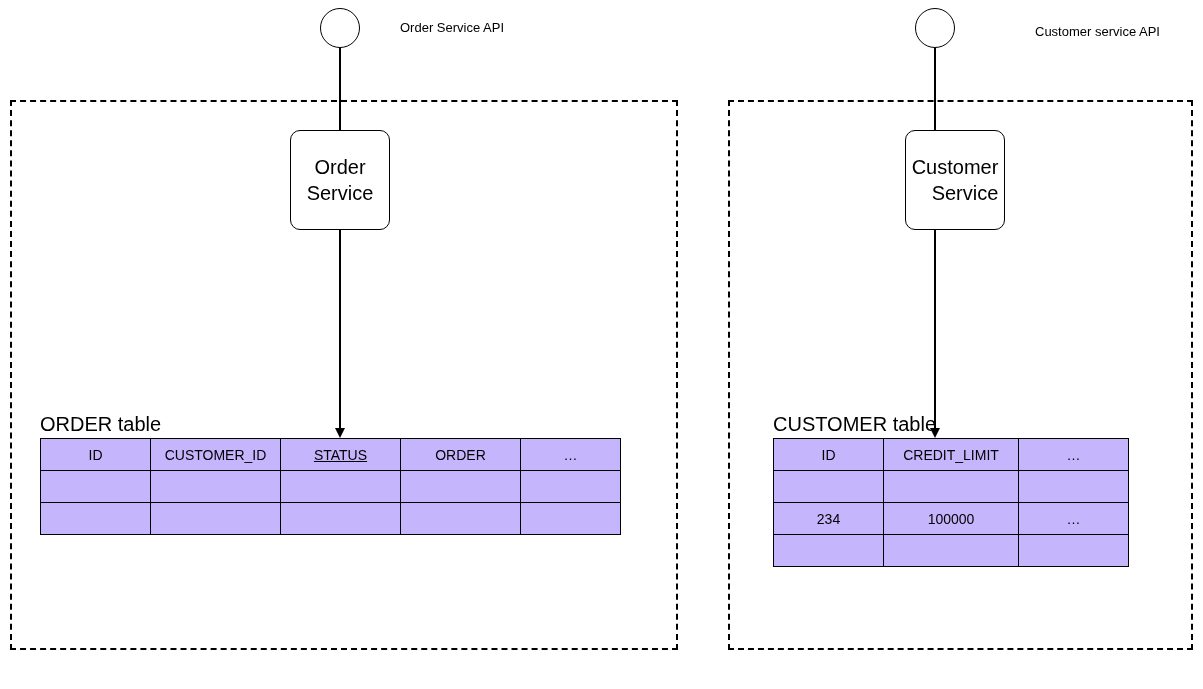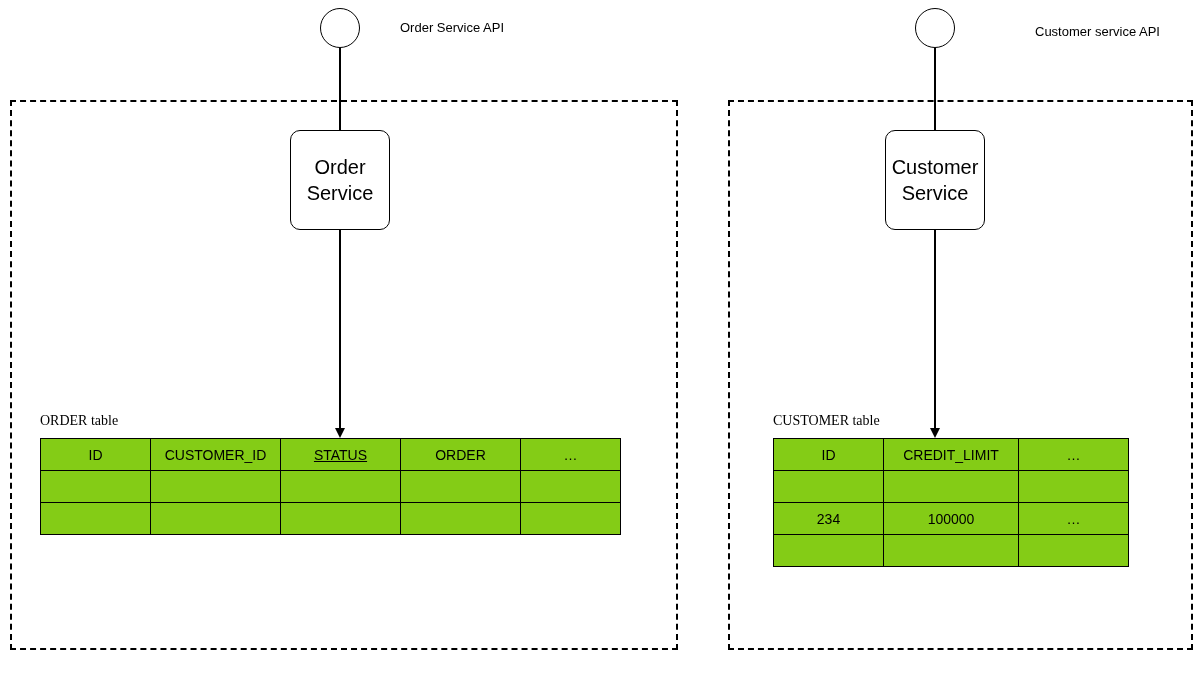--- a/index.html
+++ b/index.html
@@ -40,27 +40,26 @@
       background: #fff;
       display: flex;
       align-items: center;
       justify-content: center;
       text-align: center;
       font-size: 20px;
       line-height: 1.3;
     }
     .table-label {
       position: absolute;
-      font-size: 14px;
-      font-family: Liberation Serif, serif;
+      font-size: 20px;
     }
     .data-table {
       position: absolute;
       border-collapse: collapse;
-      background: #84cc16;
+      background: #c4b5fd;
     }
     .data-table td {
       border: 1px solid #000;
       text-align: center;
       height: 32px;
       font-size: 14px;
       padding: 0 6px;
     }
     .arrow-line {
       position: absolute;
@@ -122,21 +121,21 @@
 </tbody>
   </table>
 
 <div class="api-circle" style="left:915px; top:8px;"></div>
 <div class="api-label" style="left:1035px; top:24px;">Customer service API</div>
 
 <div class="dashed-box" style="left:728px; top:100px; width:465px; height:550px;"></div>
 
 <div class="arrow-line" style="left:934px; top:48px; height:82px;"></div>
 
-<div class="service-box" style="left:885px; top:130px;">
+<div class="service-box" style="left:905px; top:130px;text-align:right;">
   <span style="white-space:pre-line;">Customer
 Service</span>
 </div>
 
 <div class="arrow-line" style="left:934px; top:230px; height:198px;"></div>
 <div class="arrow-head" style="left:930px; top:428px;"></div>
 
 <div class="table-label" style="left:773px; top:413px;">CUSTOMER table</div>
 
 <table class="data-table" style="left:773px; top:438px;">

